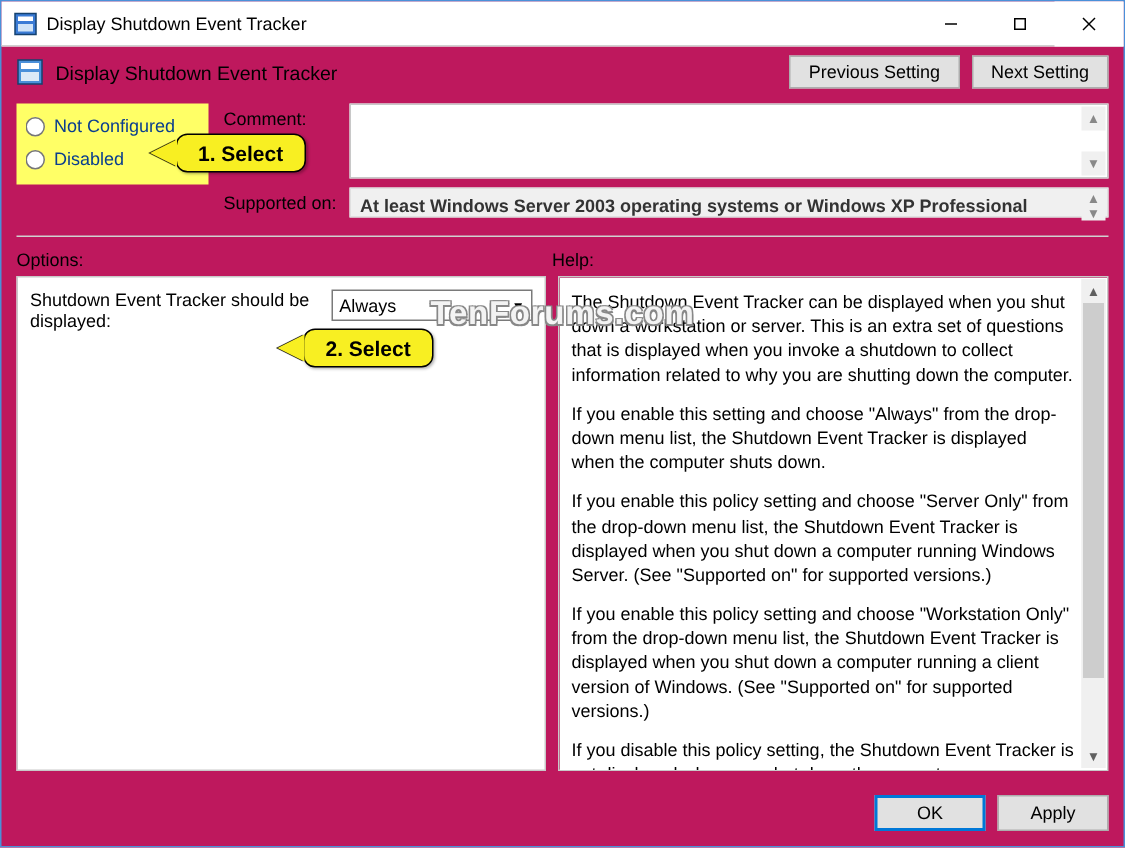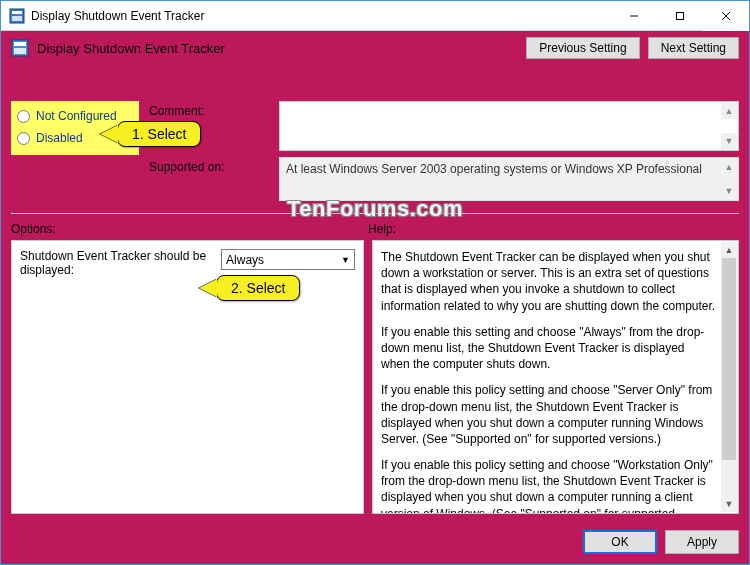--- a/index.html
+++ b/index.html
@@ -11,44 +11,44 @@
   .titlebar .spacer { flex:1 1 auto; }
   .winbtn { width:46px; height:30px; display:flex; align-items:center; justify-content:center; }
   .winbtn.close { background:#fff; }
   .winbtn svg { width:10px; height:10px; }
   .headerrow { display:flex; align-items:center; padding:6px 10px 10px 10px; }
   .headerrow .hicon { width:18px; height:18px; margin-right:8px; }
   .headerrow .htitle { font-size:13px; color:#000; flex:0 0 auto; margin-right:auto; }
   .navbtns { display:flex; gap:8px; margin-left:180px;}
   .btn { background:#e1e1e1; border:1px solid #adadad; padding:3px 12px; font-size:12px; cursor:pointer; }
   .btn.primary { border:2px solid #0078d7; background:#e1e1e1; padding:2px 20px; }
-  .toprow { display:flex; padding:0 10px; gap:0;margin-top:32px; }
+  .toprow { display:flex; padding:0 10px; gap:0; }
   .radio-col { width:128px; padding-top:4px; background:#ffff66; align-self:flex-start; padding-bottom:6px; padding-left:4px;}
   .radio-col label { display:flex; align-items:center; gap:6px; font-size:12px; padding:4px 2px; color:#0a3e8f; }
   .radio-col input[type=radio]{ accent-color:#0a3e8f; width:13px; height:13px; margin:0;}
   .rightfields { flex:1; padding-left:10px; }
-  .fieldrow { display:flex; align-items:flex-start; margin-bottom:6px;gap:46px; }
+  .fieldrow { display:flex; align-items:flex-start; margin-bottom:6px; }
   .fieldlabel { width:84px; font-size:12px; padding-top:3px; }
   .commentbox { flex:1; height:50px; border:1px solid #c8c8c8; background:#fff; position:relative; font-size:12px; padding:4px; resize:none; font-family:inherit; }
-  .supportedbox { flex:1; height:44px; border:1px solid #e0e0e0; background:#f0f0f0; font-size:12px; padding:4px 6px; color:#333; position:relative;}
+  .supportedbox { flex:1; height:20px; border:1px solid #e0e0e0; background:#f0f0f0; font-size:12px; padding:4px 6px; color:#333; position:relative;font-weight:bold;}
   .scroll-arrows { position:absolute; right:1px; top:1px; bottom:1px; width:16px; display:flex; flex-direction:column; justify-content:space-between; }
   .scroll-arrows div { height:16px; display:flex; align-items:center; justify-content:center; color:#888; font-size:9px; background:#f0f0f0;}
   .sep { height:1px; background:#d0d0d0; margin:6px 10px; }
   .labelsrow { display:flex; padding:2px 24px 4px 10px; }
   .labelsrow .l { flex:1; font-size:12px; }
   .panels { flex:1; display:flex; gap:8px; padding:0 10px 8px 10px; min-height:0; }
   .panel { flex:1; border:1px solid #c8c8c8; background:#fff; padding:8px; font-size:12px; overflow:auto; position:relative;}
   .panel.options { display:flex; flex-direction:row; }
   .panel.help { line-height:1.35; }
   .panel.help p { margin:0 0 10px 0; }
   .dropdown { border:1px solid #7a7a7a; background:#fff; height:21px; display:flex; align-items:center; padding:0 4px; width:160px; justify-content:space-between; font-size:12px;gap:20px;}
   .dropdown .arrow { font-size:9px; color:#000; }
   .footer { padding:8px 10px 10px 10px; display:flex; justify-content:flex-end; gap:8px; border-top:0px solid #d0d0d0; }
   .footer .btn { width:74px; text-align:center; padding:3px 0;}
-  .callout { position:absolute; background:#f8ef22; border:1px solid #000; border-radius:8px; padding:4px 14px; font-weight:normal; font-size:14px; box-shadow:1px 1px 2px rgba(0,0,0,.3); z-index:50; white-space:nowrap;}
+  .callout { position:absolute; background:#f8ef22; border:1px solid #000; border-radius:8px; padding:4px 14px; font-weight:bold; font-size:14px; box-shadow:1px 1px 2px rgba(0,0,0,.3); z-index:50; white-space:nowrap;}
   .callout::before { content:""; position:absolute; left:-18px; top:50%; transform:translateY(-50%); width:0; height:0; border-top:9px solid transparent; border-bottom:9px solid transparent; border-right:18px solid #f8ef22; filter: drop-shadow(-1px 0 0 #000);}
   .watermark { position:absolute; left:50%; top:195px; transform:translateX(-50%); font-family: Arial, sans-serif; font-size:22px; font-weight:bold; color:rgba(255,255,255,.9); text-shadow: -1px -1px 0 #888, 1px -1px 0 #888, -1px 1px 0 #888, 1px 1px 0 #888; letter-spacing:.5px; pointer-events:none; z-index:40;}
   .relwrap { position:relative; }
   .scrollbar-v { position:absolute; right:1px; top:1px; bottom:1px; width:16px; background:#f0f0f0; display:flex; flex-direction:column; }
   .sb-btn { height:16px; display:flex; align-items:center; justify-content:center; font-size:9px; color:#606060; background:#f0f0f0;}
   .sb-track { flex:1; background:#f0f0f0; position:relative;}
   .sb-thumb { position:absolute; left:1px; right:1px; top:0; height:85%; background:#cdcdcd; }
 </style>
 </head>
 <body>
@@ -143,21 +143,21 @@
   </div>
 
   <div class="panels">
     <div class="panel options relwrap">
       <div style="margin-bottom:8px;">Shutdown Event Tracker should be displayed:</div>
       <div class="dropdown">
         <span>Always</span>
         <span class="arrow">▼</span>
       </div>
 
-      <div class="callout" style="left:204px; top:34px;"><span>2. Select</span></div>
+      <div class="callout" style="left:190px; top:34px;"><span>2. Select</span></div>
     </div>
     <div class="panel help relwrap" style="padding-right:22px;">
       <p>The Shutdown Event Tracker can be displayed when you shut down a workstation or server.  This is an extra set of questions that is displayed when you invoke a shutdown to collect information related to why you are shutting down the computer.</p>
       <p>If you enable this setting and choose "Always" from the drop-down menu list, the Shutdown Event Tracker is displayed when the computer shuts down.</p>
       <p>If you enable this policy setting and choose "Server Only" from the drop-down menu list, the Shutdown Event Tracker is displayed when you shut down a computer running Windows Server. (See "Supported on" for supported versions.)</p>
       <p>If you enable this policy setting and choose "Workstation Only" from the drop-down menu list, the Shutdown Event Tracker is displayed when you shut down a computer running a client version of Windows. (See "Supported on" for supported versions.)</p>
       <p>If you disable this policy setting, the Shutdown Event Tracker is not displayed when you shut down the computer.</p>
 
       <div class="scrollbar-v">
         <div class="sb-btn">▲</div>

